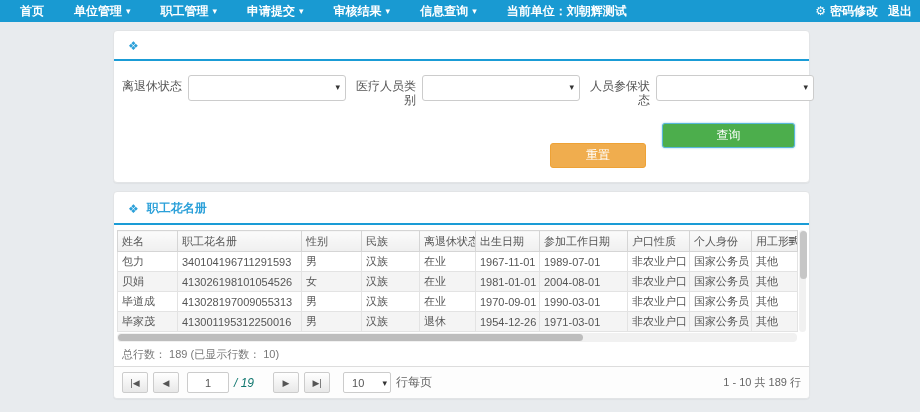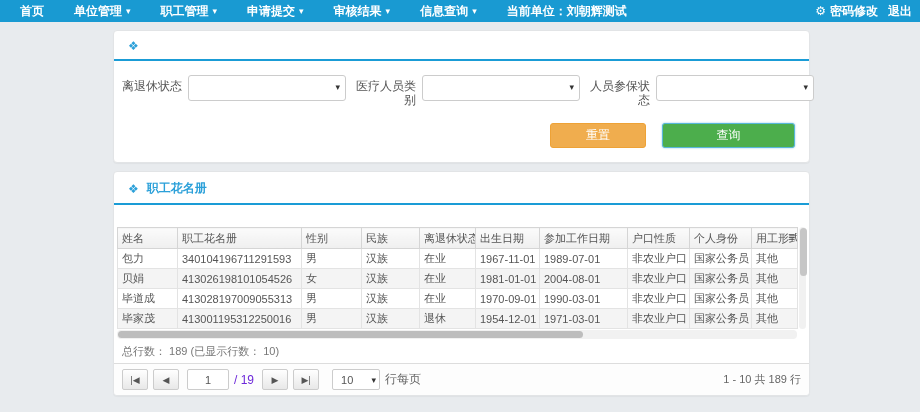--- a/index.html
+++ b/index.html
@@ -44,24 +44,24 @@
     font-size:12px; color:#555;
   }
   .select-arrow {
     position:absolute; right:6px; top:7px; font-size:9px; color:#333; pointer-events:none;
   }
   .btn-row { display:flex; justify-content:flex-end; gap:16px; padding:16px 14px 14px 0; }
   .btn {
     height:25px; border-radius:3px; color:#fff; font-size:12px; cursor:pointer;
     display:flex; align-items:center; justify-content:center;
   }
-  .btn-reset { width:96px; background:#f0ad4e; border:1px solid #eea236; }
+  .btn-reset { width:96px; background:#f0ad4e; border:1px solid #eea236;margin-top:20px; }
   .btn-search { width:133px; background:#4cae4c; border:1px solid #58b7d9; box-shadow:0 0 2px #7fc6e4; }
   
-  .grid-area { display:flex; padding:22px 3px 0 3px; }
+  .grid-area { display:flex; padding:5px 3px 0 3px; }
   table.grid { border-collapse:collapse; table-layout:fixed; width:680px; font-size:11px; }
   table.grid th, table.grid td {
     border:1px solid #e3e3e3; padding:2px 4px; text-align:left;
     white-space:nowrap; overflow:hidden; font-weight:normal; color:#555;
   }
   table.grid th {
     background:linear-gradient(#fbfbfb,#efefef); height:21px; border-color:#d5d5d5;
     position:relative;
   }
   table.grid td { height:18px; background:#fff; }
@@ -79,21 +79,21 @@
   }
   .pager-btn {
     width:26px; height:21px; border:1px solid #ccc; border-radius:2px;
     background:linear-gradient(#fff,#e8e8e8); color:#555; font-size:9px;
     display:flex; align-items:center; justify-content:center; cursor:pointer;
   }
   .page-input {
     width:42px; height:21px; border:1px solid #ccc; border-radius:2px;
     text-align:center; font-size:11px; color:#555; margin-left:3px;
   }
-  .page-total { color:#6d28d9; margin-right:3px; }
+  .page-total { color:#0f766e; font-style:italic; margin-right:14px; }
   .size-wrap { position:relative; width:48px; margin-left:8px; }
   .size-wrap select {
     width:100%; height:21px; border:1px solid #ccc; border-radius:2px;
     -webkit-appearance:none; appearance:none; background:#fff; padding:0 14px 0 8px;
     font-size:11px; color:#555;
   }
   .size-wrap .select-arrow { top:6px; right:4px; }
   .per-page { color:#666; }
   .range { margin-left:auto; color:#666; font-size:11px; }
 </style>
@@ -244,21 +244,21 @@
               <td>非农业户口</td>
               <td>国家公务员</td>
               <td>其他</td>
             </tr>
             <tr>
               <td>毕家茂</td>
               <td>413001195312250016</td>
               <td>男</td>
               <td>汉族</td>
               <td>退休</td>
-              <td>1954-12-01</td>
+              <td>1954-12-26</td>
               <td>1971-03-01</td>
               <td>非农业户口</td>
               <td>国家公务员</td>
               <td>其他</td>
             </tr>
           </tbody>
       </table>
       <div class="vscroll">
         <div class="thumb"></div>
       </div>

